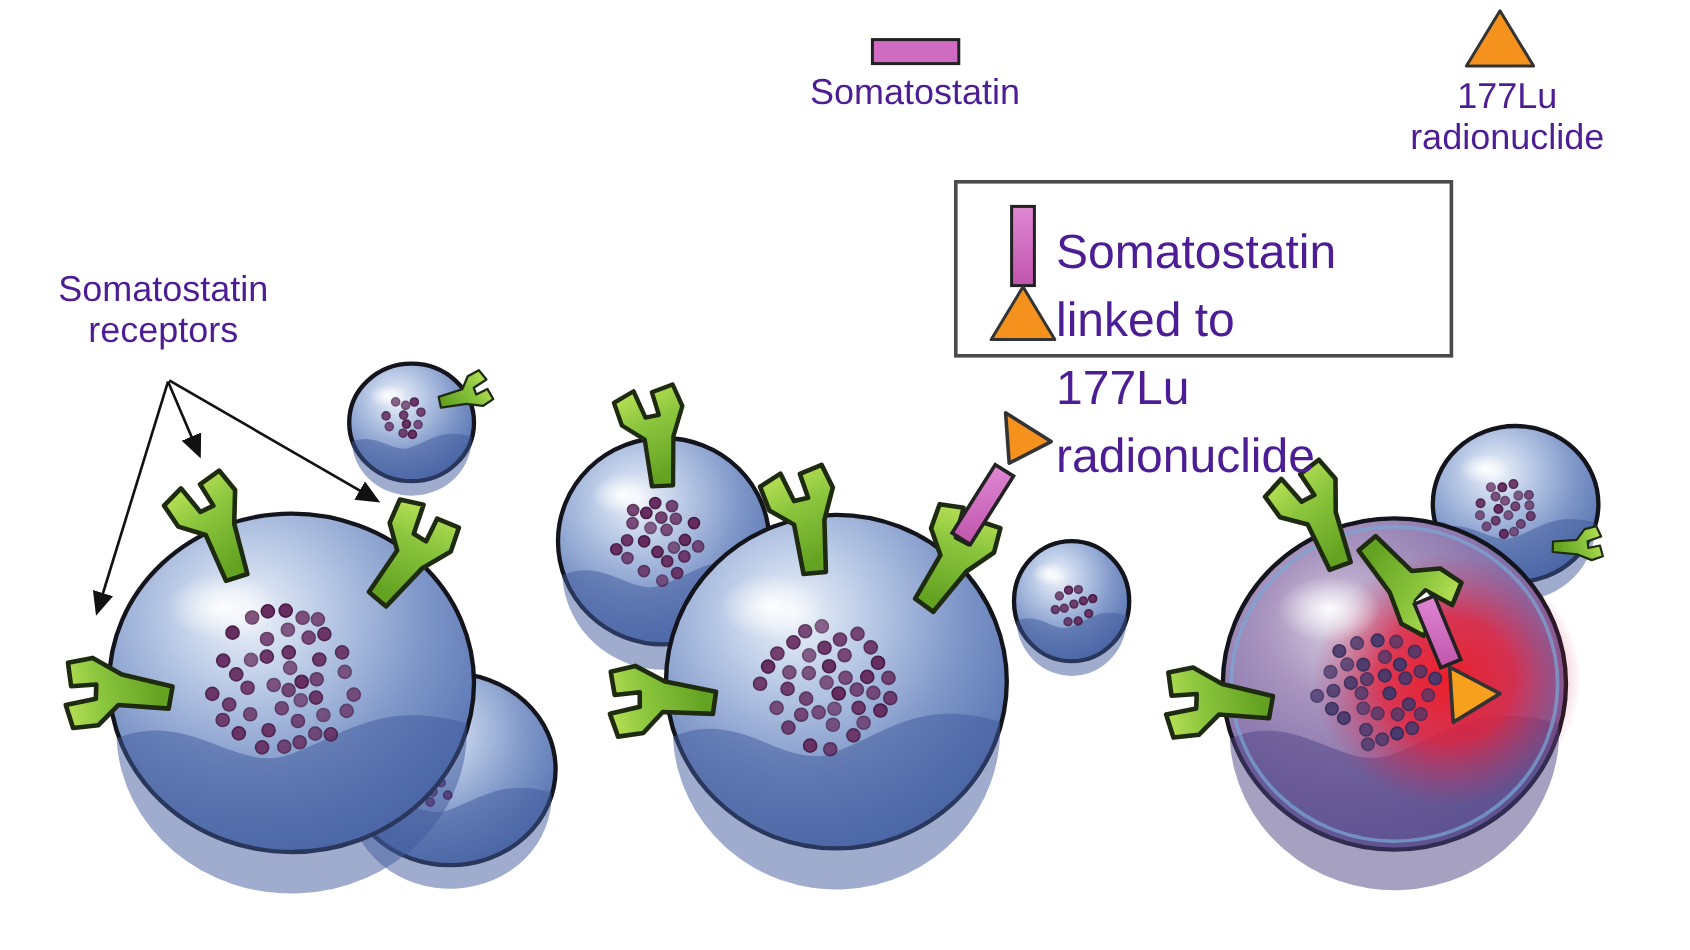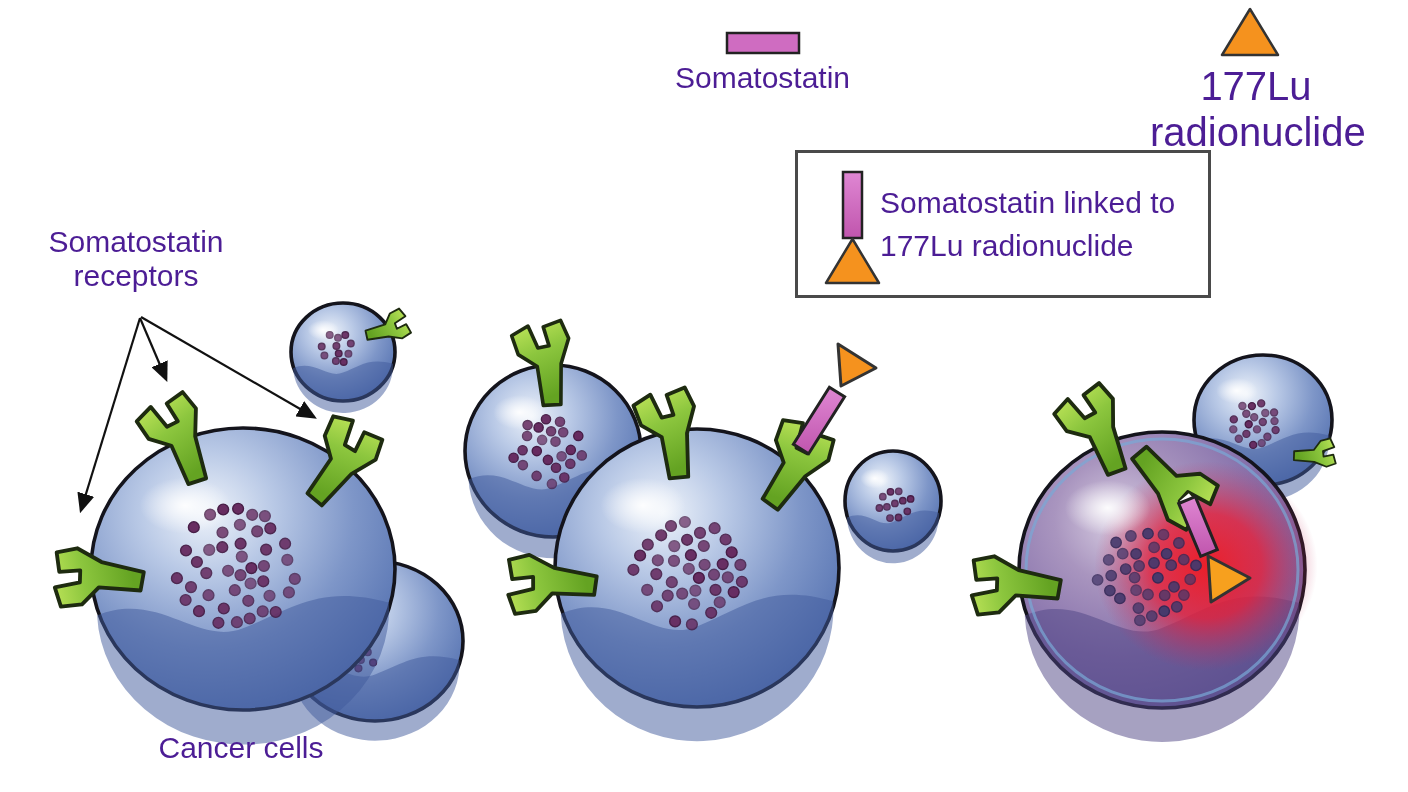--- a/index.html
+++ b/index.html
@@ -1,22 +1,22 @@
 <!DOCTYPE html>
 <html><head>
 <meta charset="utf-8">
 <style>
   html,body{margin:0;padding:0;background:#fff;}
   .stage{position:relative;width:1408px;height:792px;overflow:hidden;background:#fff;
          font-family:"Liberation Sans",sans-serif;color:#1b1b1b;}
   svg.scene{position:absolute;left:0;top:0;}
   .lbl{position:absolute;white-space:pre-line;line-height:1.16;color:#4c1d95;}
   .lbl-somatostatin{left:645px;top:61px;width:235px;text-align:center;font-size:30px;}
-  .lbl-radionuclide{left:1150px;top:64px;width:212px;text-align:center;font-size:40px;line-height:1.14;}
-  .lbl-conjugate{left:880px;top:182px;width:334px;font-size:30px;line-height:1.42;text-align:left;}
+  .lbl-radionuclide{left:1150px;top:64px;width:212px;text-align:center;font-size:30px;line-height:1.14;}
+  .lbl-conjugate{left:880px;top:182px;width:334px;font-size:40px;line-height:1.42;text-align:left;}
   .lbl-receptors{left:28px;top:225px;width:216px;text-align:center;font-size:30px;line-height:1.14;}
   .lbl-cancer{left:128px;top:731px;width:226px;text-align:center;font-size:30px;}
   .legend-box{position:absolute;left:795px;top:150px;width:410px;height:142px;
               border:3px solid #4a4a4a;background:transparent;}
 </style>
 </head>
 <body>
 
 <div class="stage">
 
@@ -381,14 +381,13 @@
     </g>
   </svg>
 
   <div class="lbl lbl-somatostatin">Somatostatin</div>
   <div class="lbl lbl-radionuclide">177Lu
 radionuclide</div>
   <div class="lbl lbl-conjugate">Somatostatin linked to
 177Lu radionuclide</div>
   <div class="lbl lbl-receptors">Somatostatin
 receptors</div>
-  <div class="lbl lbl-cancer">Cancer cells</div>
 </div>
 
 </body></html>

